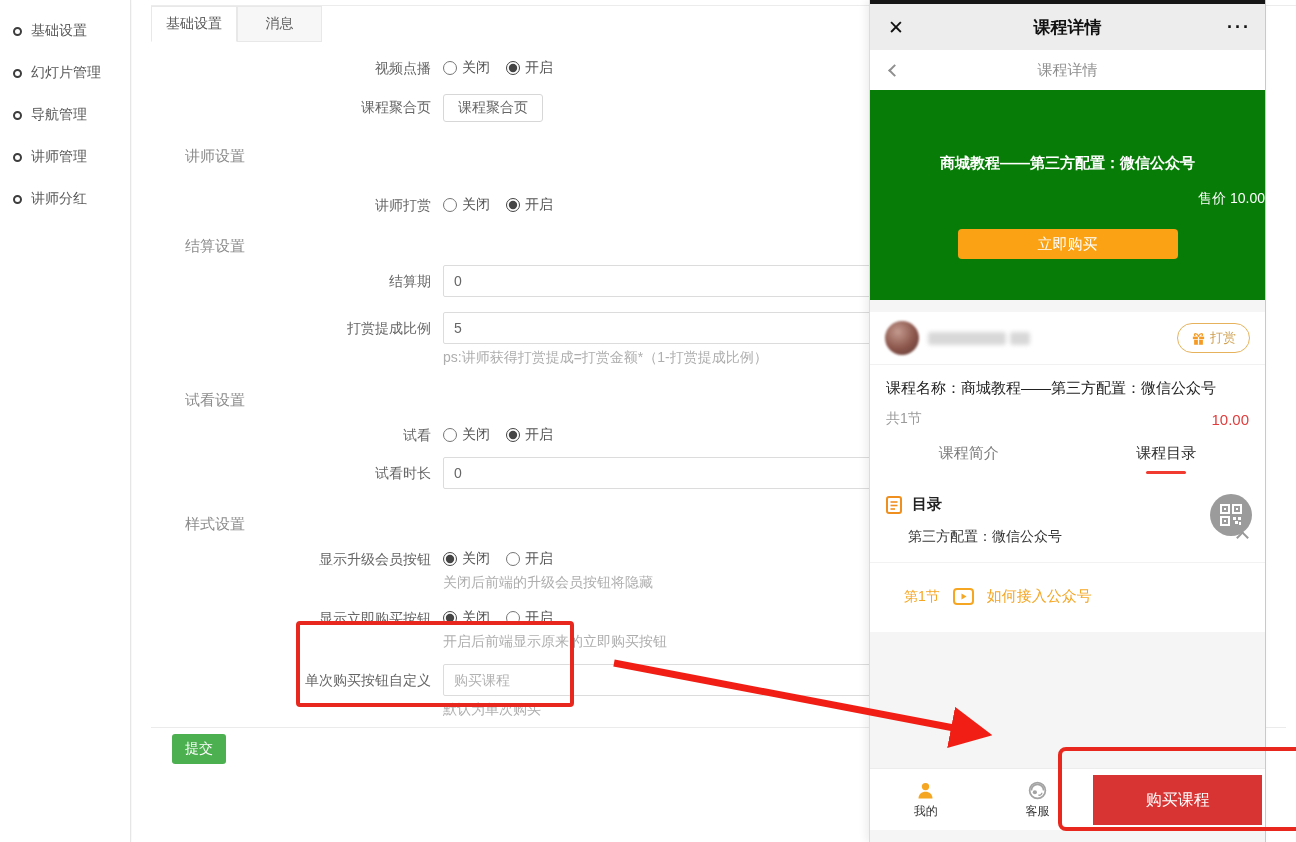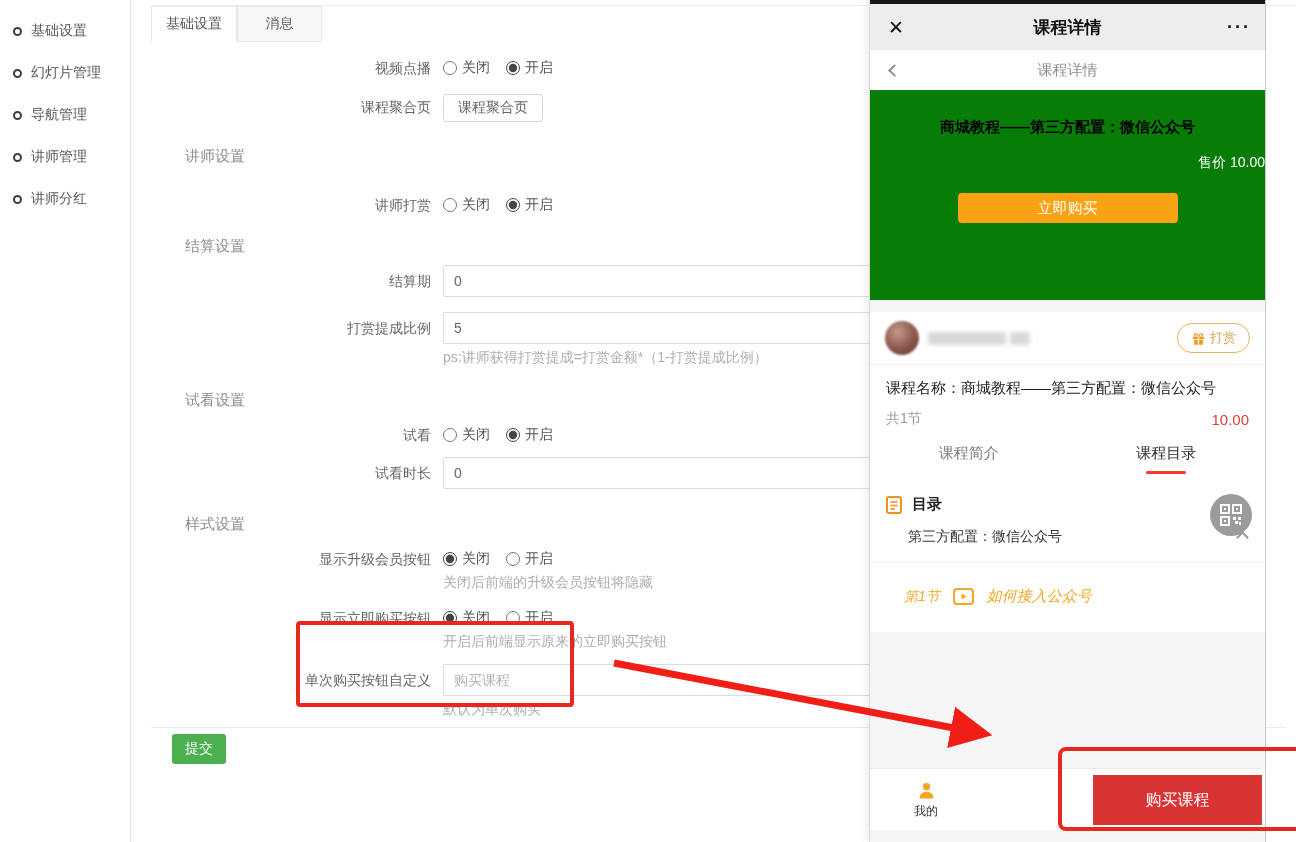--- a/index.html
+++ b/index.html
@@ -45,21 +45,21 @@
   .black-bar { height:4px; background:#161616; }
   .titlebar { height:46px; background:#ededed; position:relative; display:flex; align-items:center; }
   .tb-close { font-size:19px; color:#111; margin-left:18px; cursor:pointer; }
   .tb-title { position:absolute; left:0; right:0; text-align:center; font-size:17px; font-weight:bold; color:#111; }
   .tb-more { margin-left:auto; margin-right:14px; font-size:18px; font-weight:bold; color:#111; letter-spacing:2px; cursor:pointer; }
   .navbar { height:40px; background:#fff; position:relative; display:flex; align-items:center; }
   .back-chev { width:9px; height:9px; border-left:2px solid #8f8f8f; border-bottom:2px solid #8f8f8f;
     transform:rotate(45deg); margin-left:20px; cursor:pointer; }
   .nav-title { position:absolute; left:0; right:0; text-align:center; font-size:15px; color:#8f8f8f; }
   .banner { height:210px; background:#077d07; text-align:center; }
-  .b-title { padding-top:28px; color:#000000; font-size:15px; font-weight:bold; }
+  .b-title { padding-top:64px; color:#ffffff; font-size:15px; font-weight:bold; }
   .b-price { margin-top:17px; color:#fff; font-size:14px;text-align:right; }
   .b-buy { margin:21px auto 0; width:220px; height:30px; line-height:30px; background:#faa214; color:#fff;
     font-size:15px; border-radius:4px; cursor:pointer; }
   .gap12 { height:12px; background:#f5f5f5; }
   .content-white { background:#fff; position:relative; padding-bottom:26px; }
   .author-card { height:53px; display:flex; align-items:center; padding:0 15px; border-bottom:1px solid #f1f1f1; }
   .avatar { width:34px; height:34px; border-radius:50%; flex:0 0 auto;
     background:radial-gradient(circle at 38% 32%, #c49a8e 0%, #8a544a 55%, #5d3a35 100%); filter:blur(1.2px); }
   .name-blur { width:78px; height:13px; background:#d8d8d8; border-radius:3px; margin-left:9px; filter:blur(2px); }
   .name-blur.short { width:20px; margin-left:4px; }
@@ -76,21 +76,21 @@
   .underline { width:40px; height:3px; background:#f23b30; border-radius:2px; margin:8px auto 0; }
   .cat-header { margin-top:21px; padding:0 16px; display:flex; align-items:center; gap:10px; }
   .cat-header span { font-size:15px; font-weight:bold; color:#222; }
   .qr-float { position:absolute; top:182px; right:13px; width:42px; height:42px; border-radius:50%;
     background:#9b9b9b; display:flex; align-items:center; justify-content:center; cursor:pointer; }
   .chapter-row { margin-top:14px; padding:0 18px 16px 30px; display:flex; align-items:center;
     border-bottom:1px solid #f2f2f2; }
   .chapter-row > span:first-child { font-size:14px; color:#333;margin-left:8px; }
   .chev-up { width:9px; height:9px; border-left:2px solid #999; border-bottom:2px solid #999;
     transform:rotate(135deg); margin-left:auto; cursor:pointer; }
-  .lesson-row { margin-top:24px; padding-left:34px; display:flex; align-items:center; gap:13px; cursor:pointer;font-style:italic; }
+  .lesson-row { margin-top:24px; padding-left:34px; display:flex; align-items:center; gap:13px; cursor:pointer; }
   .lesson-num { font-size:14px; color:#f5a623; }
   .lesson-title { font-size:15px; color:#f5a623; }
   .graybody { flex:1; background:#f5f5f5; }
   .tabbar { height:62px; background:#fff; border-top:1px solid #ececec; display:flex; align-items:center; }
   .titem { width:112px; display:flex; flex-direction:column; align-items:center; gap:2px; cursor:pointer; }
   .titem span { font-size:12px; color:#333; }
   .buy-course { margin-left:auto; margin-right:3px; width:169px; height:50px; line-height:50px; text-align:center;
     background:#d93434; color:#fff; font-size:16px; cursor:pointer; }
   .phone-footer { height:12px; background:#f5f5f5; }
 
@@ -367,20 +367,29 @@
     <div class="graybody"></div>
 
     <div class="tabbar">
       <div class="titem">
         <svg width="21" height="21" viewBox="0 0 24 24">
           <circle cx="12" cy="7.5" r="4.2" fill="#f5a623"></circle>
           <path d="M4 21c0-4.4 3.6-7.5 8-7.5s8 3.1 8 7.5Z" fill="#f5a623"></path>
         </svg>
         <span>我的</span>
       </div>
+      <div class="titem">
+        <svg width="21" height="21" viewBox="0 0 24 24">
+          <circle cx="12" cy="12" r="9" fill="none" stroke="#a3a3a3" stroke-width="2"></circle>
+          <path d="M5 12a7 7 0 0 1 14 0" fill="none" stroke="#a3a3a3" stroke-width="2"></path>
+          <circle cx="9" cy="14" r="2.4" fill="#a3a3a3"></circle>
+          <path d="M13 17c2 1 4-0.5 4-2.5" fill="none" stroke="#a3a3a3" stroke-width="1.6"></path>
+        </svg>
+        <span>客服</span>
+      </div>
       <div class="buy-course">购买课程</div>
     </div>
     <div class="phone-footer"></div>
   </div>
 
   <div class="anno-box one"></div>
   <div class="anno-box two"></div>
   <svg class="arrow-svg">
     <defs>
       <marker id="ah" markerWidth="6" markerHeight="6" refX="4.2" refY="3" orient="auto">

